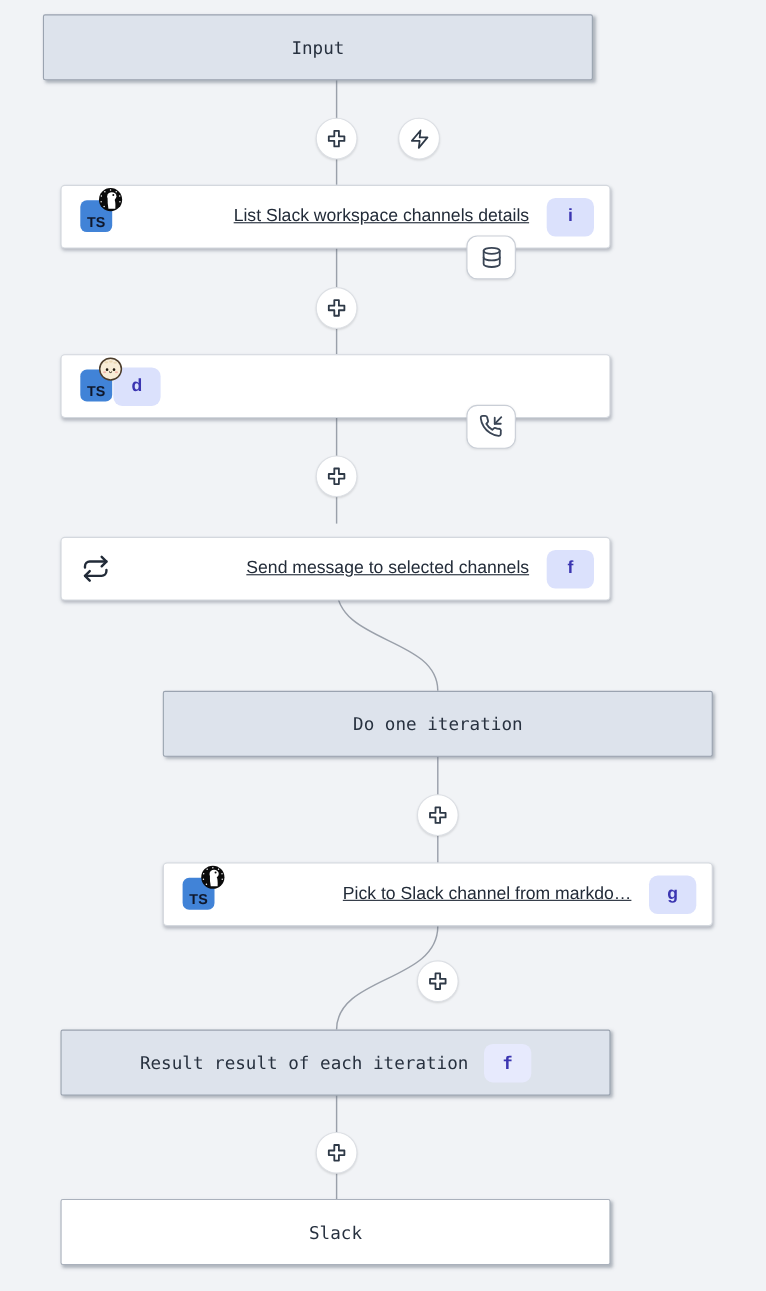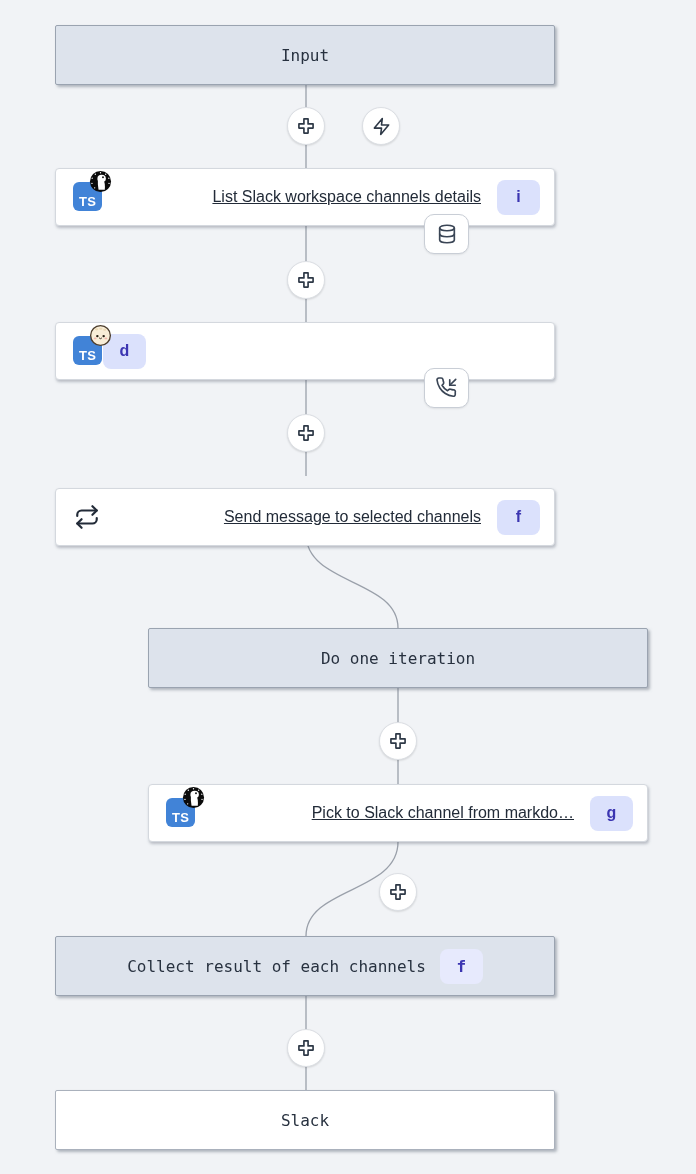--- a/index.html
+++ b/index.html
@@ -21,21 +21,21 @@
         display:flex;align-items:center;
         font-size:16px;color:#222b38;}
   .iconwrap{position:relative;flex:0 0 auto;width:30px;height:30px;margin-left:17px;}
   .title{flex:1 1 auto;text-align:right;padding:0 16px;white-space:nowrap;overflow:hidden;text-decoration:underline;}
   .badge{flex:0 0 auto;box-sizing:border-box;width:43px;height:35px;margin-right:14px;
          background:#dbe1fc;border-radius:8px;display:flex;align-items:center;justify-content:center;
          font-weight:bold;font-size:16px;color:#3b35b1;}
   .badge.inbox{margin:0;background:#e7eafd;}
 
   .ts{width:29px;height:29px;background:#4183d7;border-radius:6px;box-sizing:border-box;
-      color:#ffffff;font-weight:bold;font-size:13px;letter-spacing:.2px;
+      color:#0f172a;font-weight:bold;font-size:13px;letter-spacing:.2px;
       display:flex;align-items:flex-end;justify-content:center;padding-bottom:2px;}
   .runtime{position:absolute;top:-12px;left:16px;width:23px;height:23px;}
 
   .circle-btn{position:absolute;z-index:3;width:38px;height:38px;border-radius:50%;box-sizing:border-box;
         background:#fff;border:1px solid #dcdfe4;box-shadow:0 1px 2px rgba(0,0,0,.12);
         display:flex;align-items:center;justify-content:center;cursor:pointer;}
   .sq-btn{position:absolute;z-index:3;width:45px;height:40px;border-radius:10px;box-sizing:border-box;
         background:#fff;border:1px solid #c9ced6;box-shadow:0 1px 2px rgba(0,0,0,.08);
         display:flex;align-items:center;justify-content:center;cursor:pointer;}
 </style>
@@ -49,21 +49,21 @@
       <line x1="306" y1="73" x2="306" y2="168"></line>
       <line x1="306" y1="226" x2="306" y2="322"></line>
       <line x1="306" y1="380" x2="306" y2="476"></line>
       <path d="M306,534 C306,585 398,579 398,628"></path>
       <line x1="398" y1="688" x2="398" y2="784"></line>
       <path d="M398,842 C398,893 306,887 306,936"></path>
       <line x1="306" y1="996" x2="306" y2="1090"></line>
     </g>
   </svg>
 
-  <div class="hbox" style="left:55px;top:13px;margin-top:12px;">
+  <div class="hbox" style="left:39px;top:13px;">
     <span>Input</span>
   </div>
 
   <div class="circle-btn" style="left:287px;top:107px;">
     <svg width="20" height="20" viewBox="0 0 24 24">
       <path d="M9.5 3.5h5v6h6v5h-6v6h-5v-6h-6v-5h6z" fill="#fff" stroke="#2e3947" stroke-width="2" stroke-linejoin="round"></path>
     </svg>
   </div>
   <div class="circle-btn" style="left:362px;top:107px;">
     <svg width="19" height="19" viewBox="0 0 24 24" fill="none" stroke="#2e3947" stroke-width="2" stroke-linejoin="round">
@@ -186,21 +186,21 @@
     <span class="badge">g</span>
   </div>
 
   <div class="circle-btn" style="left:379px;top:873px;">
     <svg width="20" height="20" viewBox="0 0 24 24">
       <path d="M9.5 3.5h5v6h6v5h-6v6h-5v-6h-6v-5h6z" fill="#fff" stroke="#2e3947" stroke-width="2" stroke-linejoin="round"></path>
     </svg>
   </div>
 
   <div class="hbox" style="left:55px;top:936px;">
-    <span>Collect result of each channels</span>
+    <span>Result result of each iteration</span>
     <span class="badge inbox">f</span>
   </div>
 
   <div class="circle-btn" style="left:287px;top:1029px;">
     <svg width="20" height="20" viewBox="0 0 24 24">
       <path d="M9.5 3.5h5v6h6v5h-6v6h-5v-6h-6v-5h6z" fill="#fff" stroke="#2e3947" stroke-width="2" stroke-linejoin="round"></path>
     </svg>
   </div>
 
   <div class="hbox white" style="left:55px;top:1090px;">

